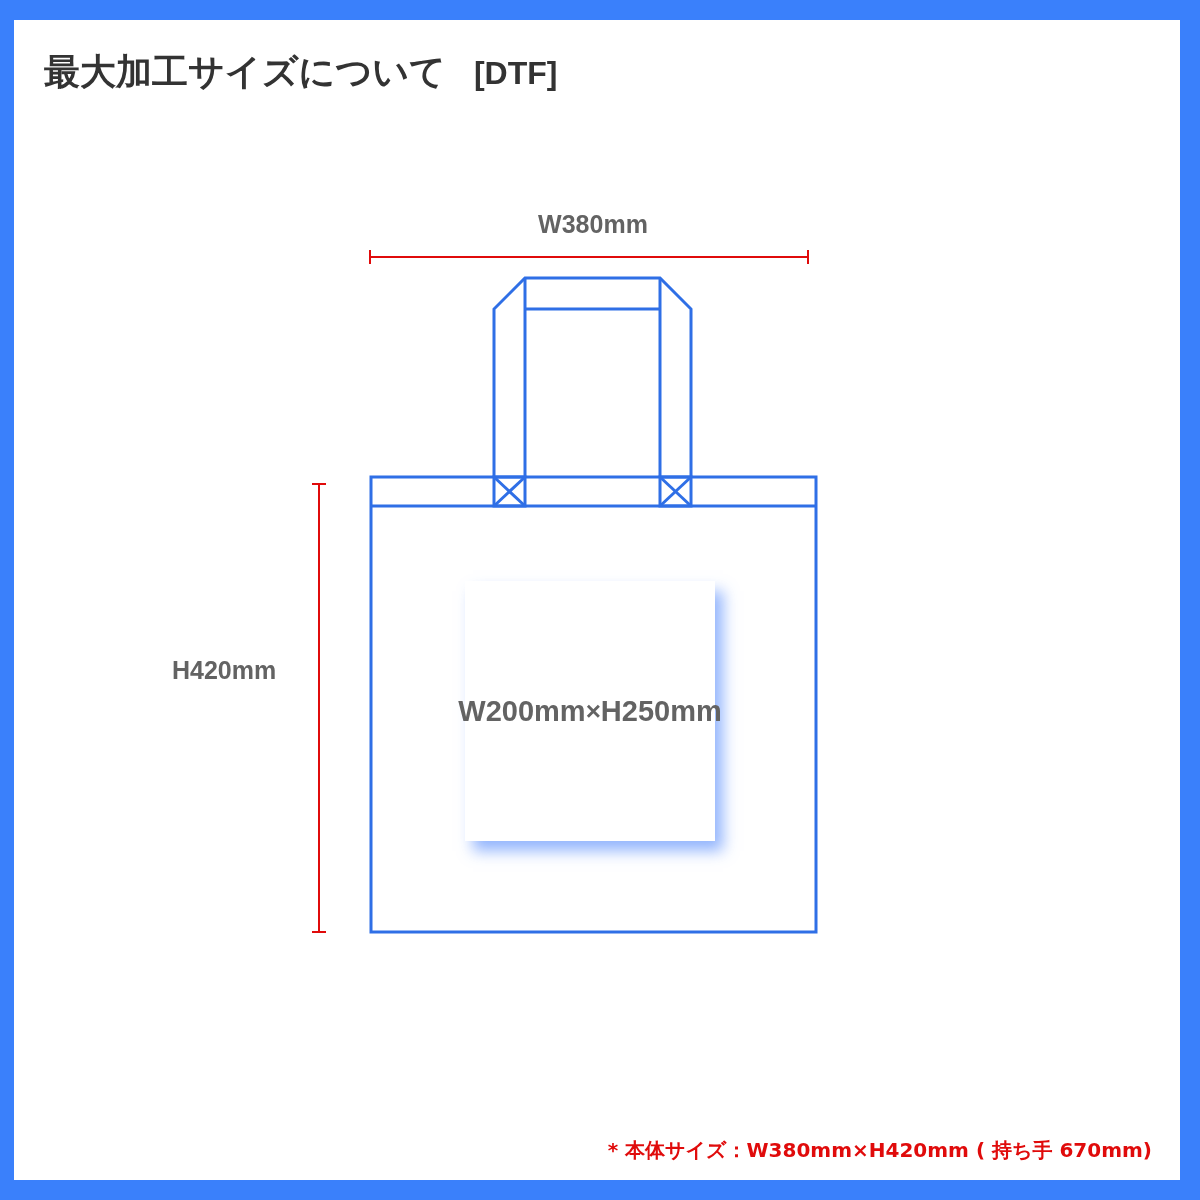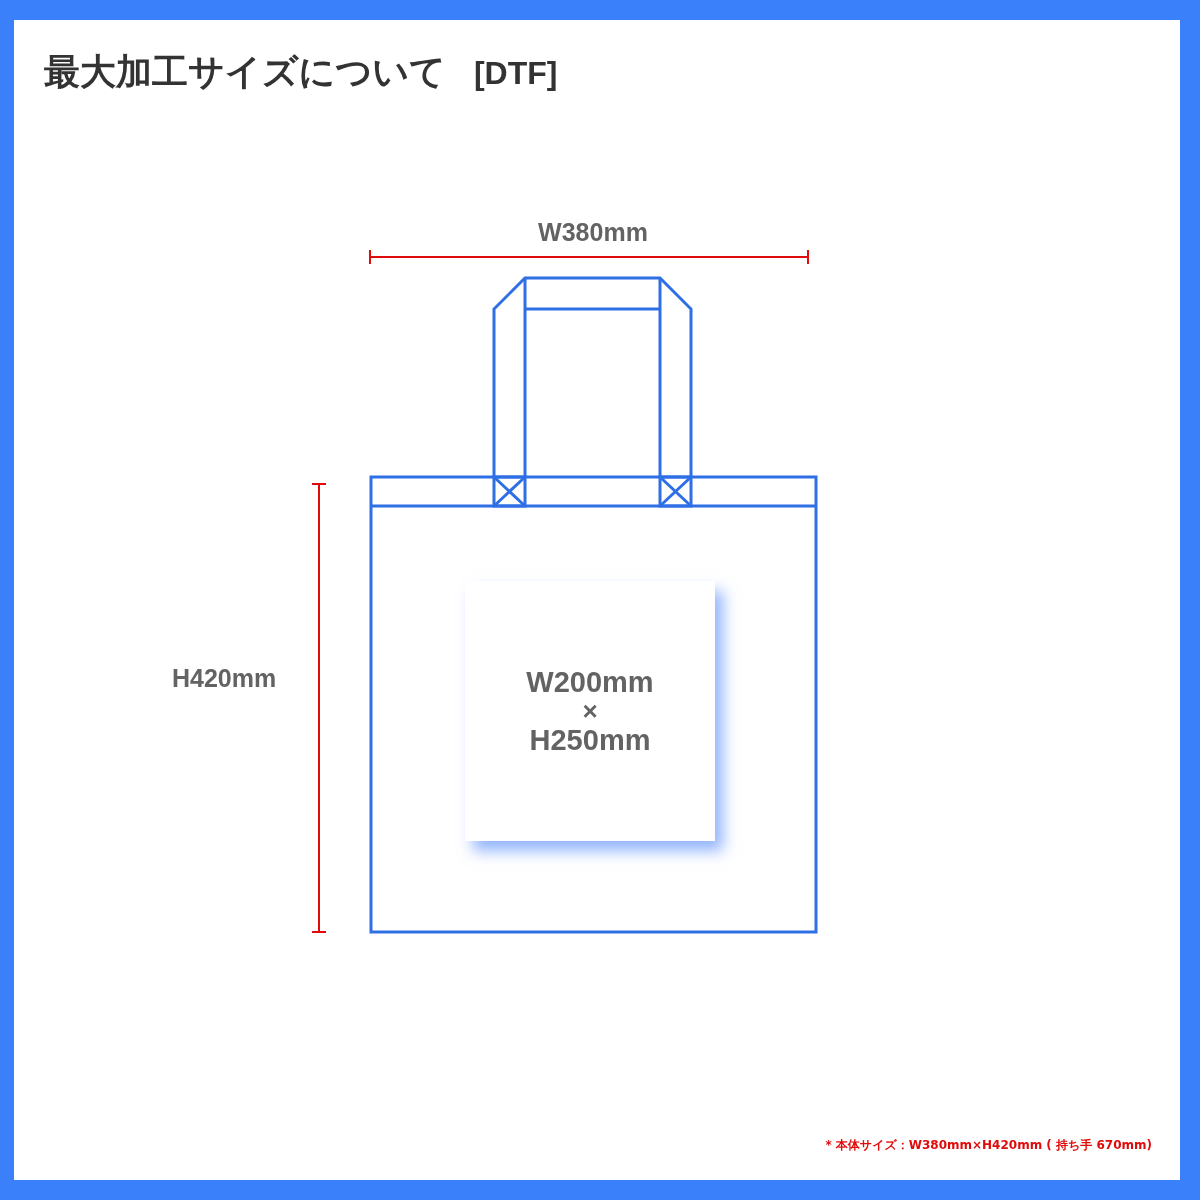--- a/index.html
+++ b/index.html
@@ -1,27 +1,27 @@
 <!DOCTYPE html>
 <html><head>
   <meta charset="utf-8">
   <style>
     html, body { margin: 0; padding: 0; }
     body { width: 1200px; height: 1200px; position: relative; overflow: hidden; background: #3a80fb; font-family: "Liberation Sans", sans-serif; }
     .canvas { position: absolute; left: 14px; top: 20px; width: 1166px; height: 1160px; background: #ffffff; }
     .title { position: absolute; left: 30px; top: 28px; font-size: 36px; font-weight: bold; color: #333333; letter-spacing: 0px; font-family: "DejaVu Sans", sans-serif; }
     .title .tag { font-size: 32px; margin-left: 28px; font-family: "Liberation Sans", sans-serif; }
-    .dim-label { position: absolute; color: #636363; font-weight: bold; font-size: 25px; font-family: "Liberation Sans", sans-serif; margin-top: 8px; }
+    .dim-label { position: absolute; color: #636363; font-weight: bold; font-size: 25px; font-family: "Liberation Sans", sans-serif; }
     .w-label { left: 0; width: 1158px; top: 190px; text-align: center; }
     .h-label { left: 158px; top: 636px; }
     svg.drawing { position: absolute; left: 0; top: 0; }
-    .print-area { position: absolute; left: 451px; top: 561px; width: 250px; height: 260px; background: #ffffff; box-shadow: 8px 10px 14px rgba(58,120,251,0.55); display: flex; flex-direction: column; align-items: center; justify-content: center; color: #636363; font-weight: bold; font-size: 29px; line-height: 30px; text-align: center; }
+    .print-area { position: absolute; left: 451px; top: 561px; width: 250px; height: 260px; background: #ffffff; box-shadow: 8px 10px 14px rgba(58,120,251,0.55); display: flex; flex-direction: row; align-items: center; justify-content: center; color: #636363; font-weight: bold; font-size: 29px; line-height: 30px; text-align: center; }
     .print-area .x { font-size: 26px; line-height: 28px; }
     .front-back { position: absolute; left: 56px; top: 1052px; font-size: 60px; font-weight: bold; color: #000000; }
-    .note { position: absolute; right: 28px; top: 1117px; font-size: 12px; font-weight: bold; color: #e00b0b; font-family: "DejaVu Sans", sans-serif; }
+    .note { position: absolute; right: 28px; top: 1117px; font-size: 20px; font-weight: bold; color: #e00b0b; font-family: "DejaVu Sans", sans-serif; }
   </style>
 </head>
 <body>
 
 <div class="canvas">
   <div class="title">
     <span>最大加工サイズについて</span><span class="tag">[DTF]</span>
   </div>
 
   <div class="dim-label w-label">W380mm</div>

